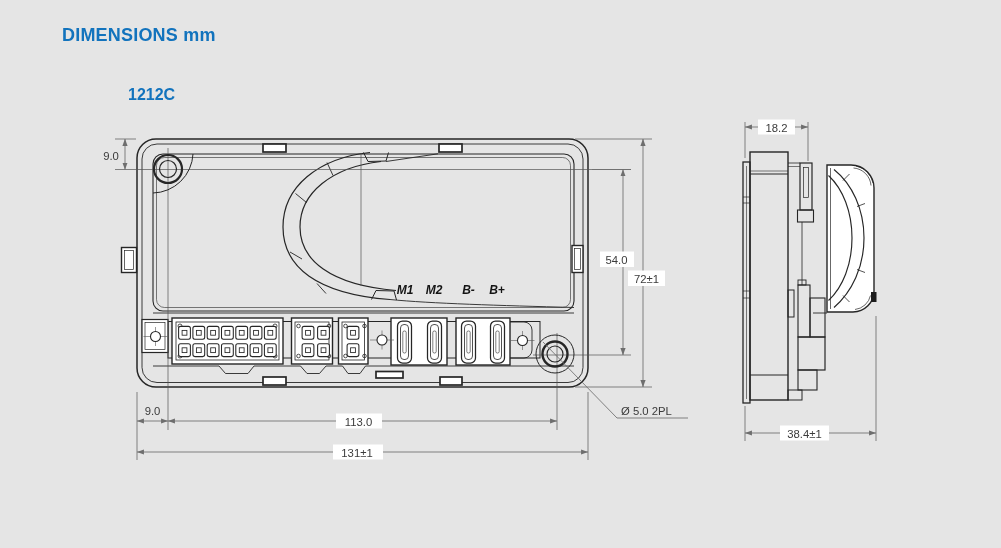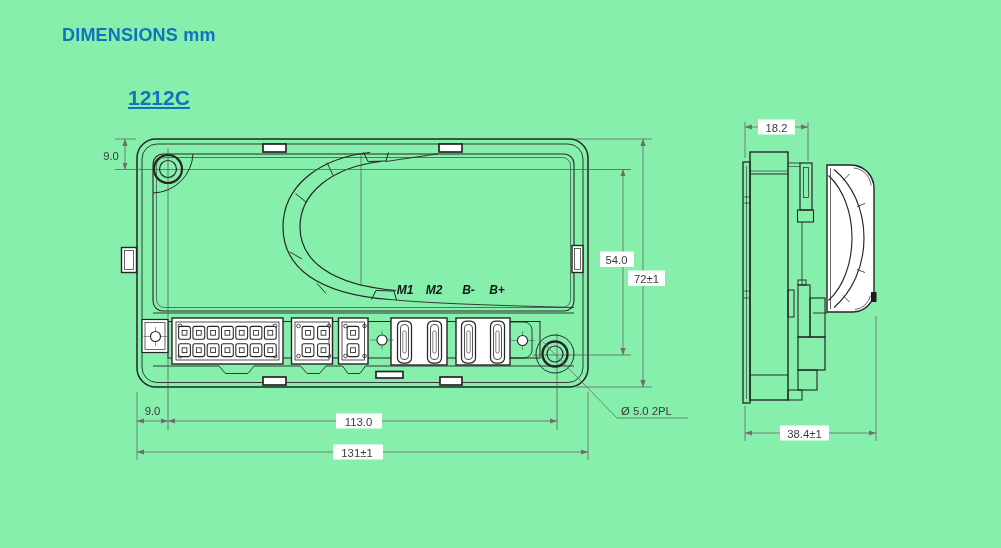--- a/index.html
+++ b/index.html
@@ -1,21 +1,21 @@
 <!DOCTYPE html>
 <html><head>
 <meta charset="utf-8">
 <style>
   html,body{margin:0;padding:0;background:#fff;}
-  .canvas{position:relative;width:1001px;height:548px;background:#86efac;overflow:hidden;
+  .canvas{position:relative;width:1001px;height:548px;background:#e5e5e5;overflow:hidden;
           font-family:"Liberation Sans",sans-serif;}
   .page-title{position:absolute;left:62px;top:25px;font-size:18px;font-weight:bold;
               color:#1273BD;letter-spacing:.2px;}
-  .model-label{position:absolute;left:128px;top:86px;font-size:21px;font-weight:bold;
-               color:#1273BD;text-decoration:underline;}
+  .model-label{position:absolute;left:128px;top:86px;font-size:16px;font-weight:bold;
+               color:#1273BD;}
   svg{position:absolute;left:0;top:0;}
   .dimtxt{font-size:11.3px;fill:#3b3b3b;font-family:"Liberation Sans",sans-serif;}
   .termtxt{font-size:12px;font-weight:bold;font-style:italic;fill:#141414;
            font-family:"Liberation Sans",sans-serif;}
 </style>
 </head>
 <body>
 
 <div class="canvas">
   <div class="page-title">DIMENSIONS mm</div>

